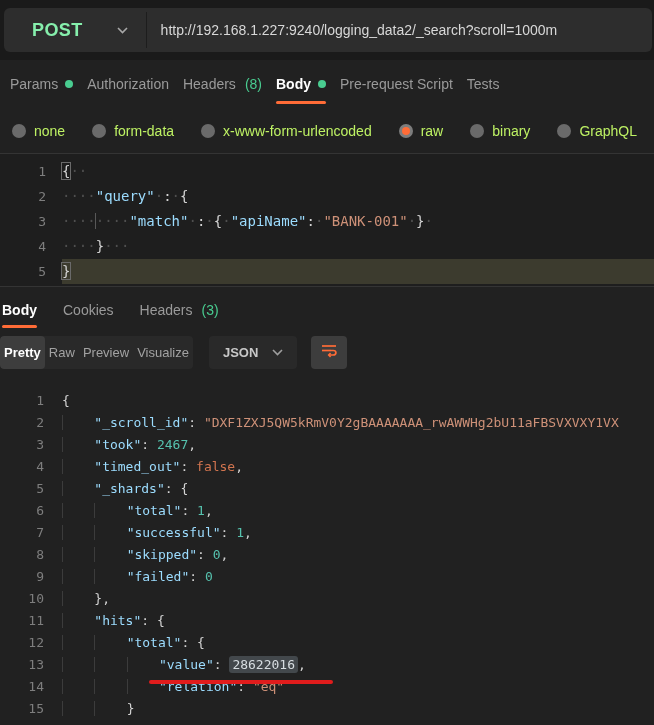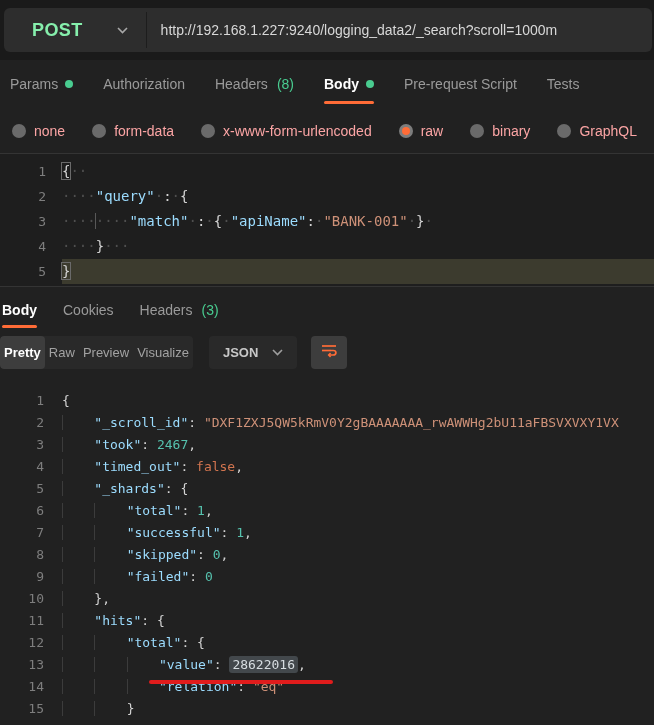--- a/index.html
+++ b/index.html
@@ -12,29 +12,29 @@
   
   .topbar { height:60px; background:#1a1a1a; padding:8px 2px 8px 4px; }
   .urlbar { display:flex; align-items:stretch; height:44px; background:#2d2d2d; border-radius:6px; overflow:hidden; }
   .method { display:flex; align-items:center; gap:34px; padding:0 18px 0 28px; cursor:pointer; }
   .method-label { font-size:18px; font-weight:700; color:#86efac; letter-spacing:.4px; }
   .chev { width:11px; height:7px; display:inline-block; }
   .chev svg { display:block; }
   .url-sep { width:1px; background:#1d1d1d; margin:4px 0; }
   .url-input { flex:1; display:flex; align-items:center; padding:0 14px; font-size:14px; color:#d8d8d8; white-space:nowrap; overflow:hidden; cursor:text; }
   
-  .req-tabs { display:flex; align-items:center; height:48px; padding:0 10px; gap:30px; }
+  .req-tabs { display:flex; align-items:center; height:48px; padding:0 10px; gap:14px; }
   .tab { position:relative; display:flex; align-items:center; gap:7px; height:100%; font-size:14px; color:#9a9a9a; cursor:pointer; }
   .tab .tab-count { color:#49cc90; margin-left:2px; }
   .tab.active { color:#ffffff; font-weight:700;justify-content:center; }
   .tab.active::after { content:""; position:absolute; left:0; right:0; bottom:4px; height:3px; border-radius:2px; background:#ff6c37; }
   .dot { width:8px; height:8px; border-radius:50%; background:#49cc90; }
   
   .modes { display:flex; align-items:center; height:46px; padding:0 12px; gap:27px; border-bottom:1px solid #343434; white-space:nowrap; }
-  .mode { display:flex; align-items:center; gap:8px; font-size:14px; color:#fca5a5; cursor:pointer; flex:0 0 auto; }
+  .mode { display:flex; align-items:center; gap:8px; font-size:14px; color:#bef264; cursor:pointer; flex:0 0 auto; }
   .radio { width:14px; height:14px; border-radius:50%; background:#6a6a6a; position:relative; flex:0 0 auto; }
   .mode.sel .radio { background:#7d7d7d; }
   .mode.sel .radio::after { content:""; position:absolute; left:3px; top:3px; width:8px; height:8px; border-radius:50%; background:#ff6c37; }
   
   .editor { background:#1e1e1e; height:132px; padding-top:5px; font-family:"DejaVu Sans Mono", monospace; font-size:14px; }
   .ed-line { display:flex; height:25px; line-height:25px; white-space:pre; }
   .ed-gut { width:46px; text-align:right; color:#7e7e7e; flex:0 0 auto; font-size:13px; }
   .ed-code { margin-left:16px; flex:1; color:#d4d4d4; }
   .ed-line.hl .ed-code { background:#3c3b2e; }
   

